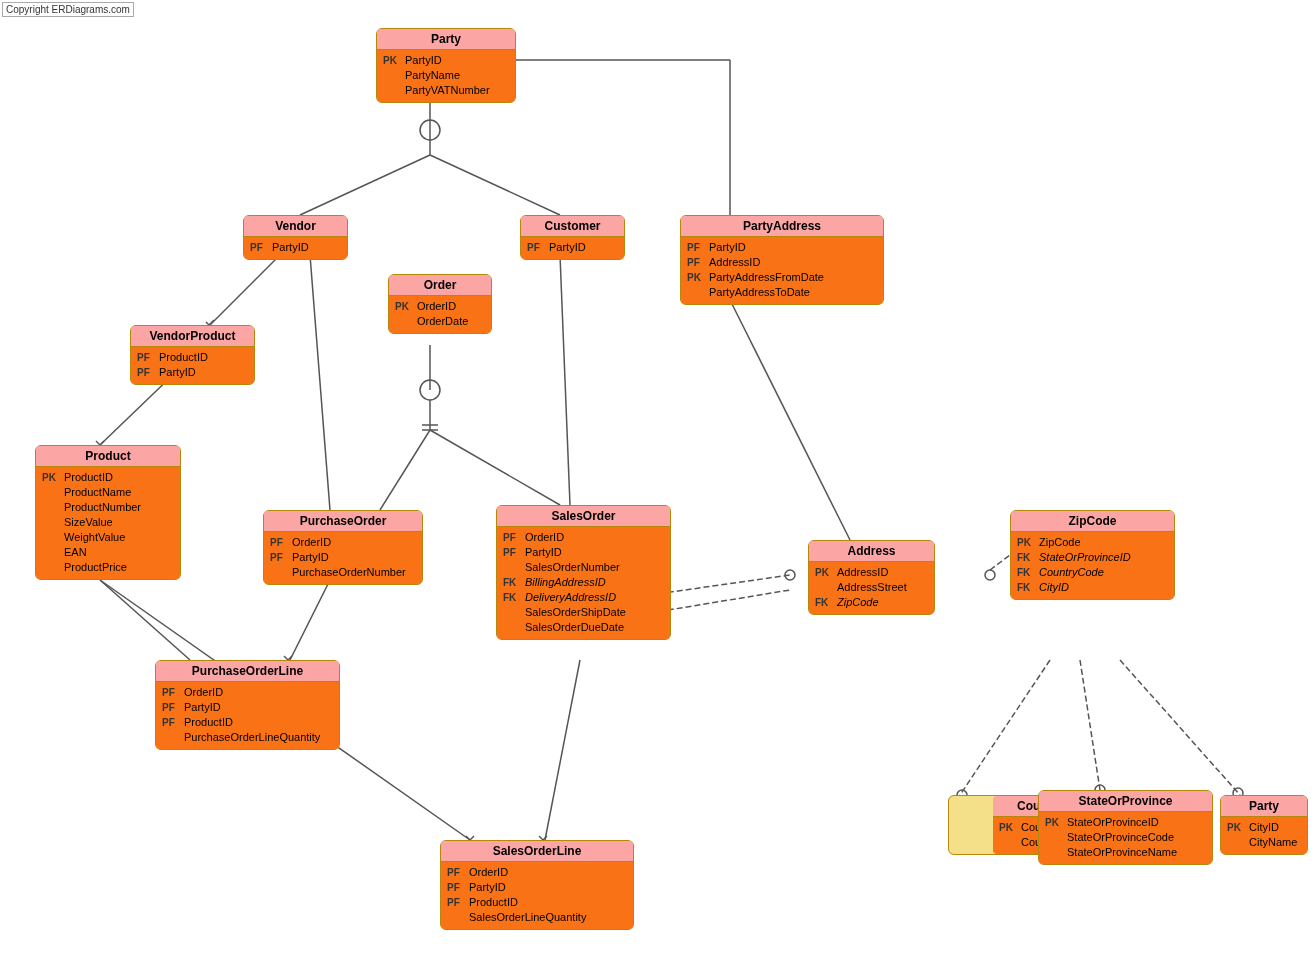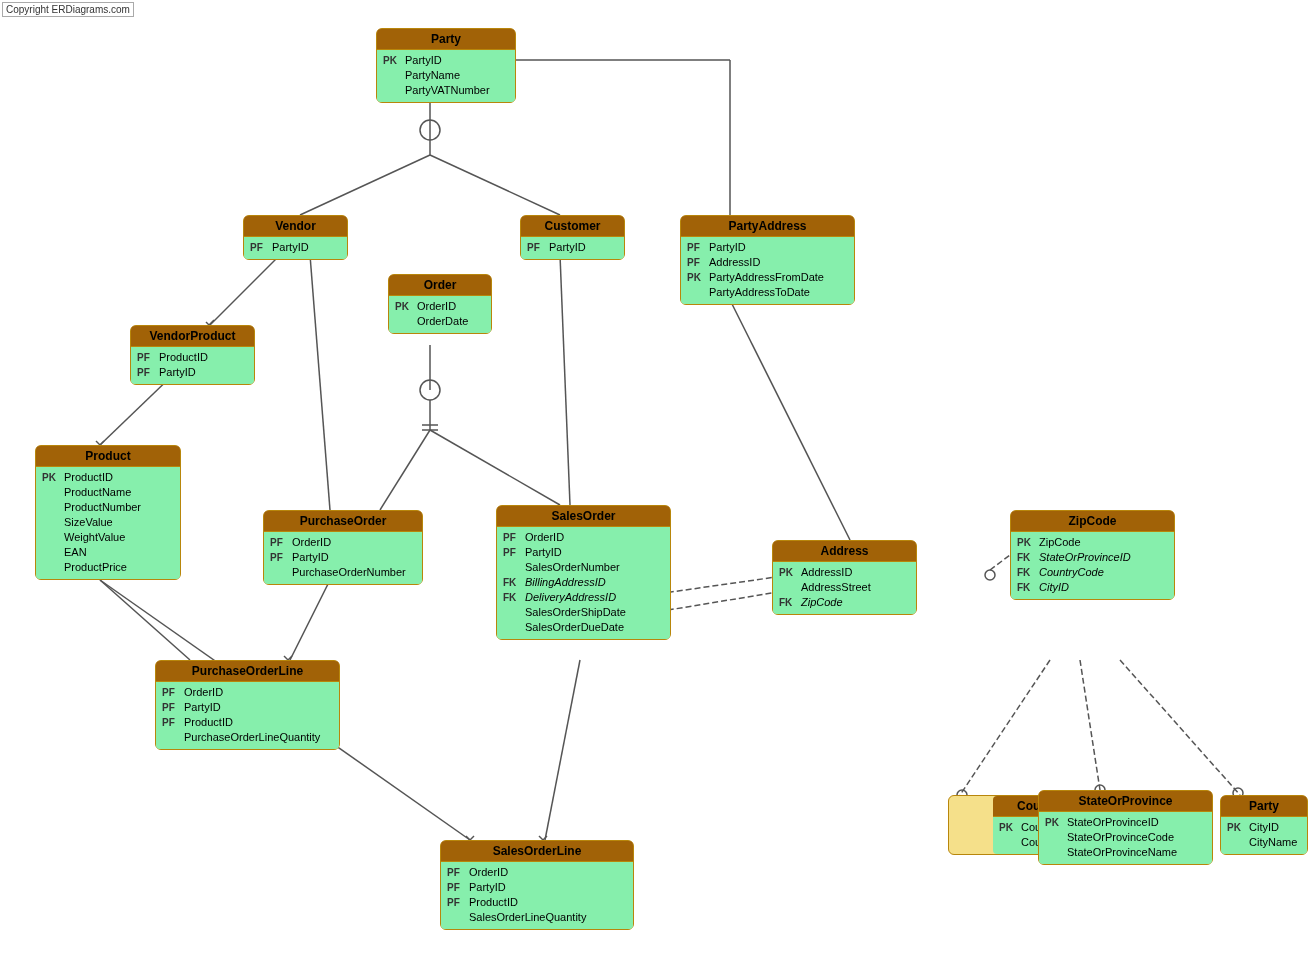--- a/index.html
+++ b/index.html
@@ -22,31 +22,31 @@
       padding: 1px 3px;
     }
     .entity {
       position: absolute;
       border: 1.5px solid #b8860b;
       border-radius: 6px;
       background: #f5e08a;
       min-width: 80px;
     }
     .entity-header {
-      background: #a16207;
+      background: #fca5a5;
       border-bottom: 1.5px solid #b8860b;
       text-align: center;
       font-weight: bold;
       padding: 3px 6px;
       border-radius: 4px 4px 0 0;
       font-size: 12px;
     }
     .entity-body {
       padding: 3px 6px 4px 6px;
-      background: #86efac;
+      background: #f97316;
       border-radius: 0 0 4px 4px;
     }
     .entity-row {
       white-space: nowrap;
       font-size: 11px;
       line-height: 15px;
     }
     .entity-row .prefix {
       display: inline-block;
       width: 22px;
@@ -155,21 +155,21 @@
   </div>
 </div>
 
 <div class="entity" style="left:520px; top:215px; width:105px;">
   <div class="entity-header">Customer</div>
   <div class="entity-body">
     <div class="entity-row"><span class="prefix">PF</span><span class="field-name">PartyID</span></div>
   </div>
 </div>
 
-<div class="entity" style="left:680px; top:215px; width:175px;">
+<div class="entity" style="left:680px; top:215px; width:204px;">
   <div class="entity-header">PartyAddress</div>
   <div class="entity-body">
     <div class="entity-row"><span class="prefix">PF</span><span class="field-name">PartyID</span></div>
     <div class="entity-row"><span class="prefix">PF</span><span class="field-name">AddressID</span></div>
     <div class="entity-row"><span class="prefix">PK</span><span class="field-name">PartyAddressFromDate</span></div>
     <div class="entity-row"><span class="prefix"> </span><span class="field-name">PartyAddressToDate</span></div>
   </div>
 </div>
 
 <div class="entity" style="left:130px; top:325px; width:125px;">
@@ -216,21 +216,21 @@
     <div class="entity-row"><span class="prefix">PF</span><span class="field-name">OrderID</span></div>
     <div class="entity-row"><span class="prefix">PF</span><span class="field-name">PartyID</span></div>
     <div class="entity-row"><span class="prefix"> </span><span class="field-name">SalesOrderNumber</span></div>
     <div class="entity-row italic"><span class="prefix">FK</span><span class="field-name">BillingAddressID</span></div>
     <div class="entity-row italic"><span class="prefix">FK</span><span class="field-name">DeliveryAddressID</span></div>
     <div class="entity-row"><span class="prefix"> </span><span class="field-name">SalesOrderShipDate</span></div>
     <div class="entity-row"><span class="prefix"> </span><span class="field-name">SalesOrderDueDate</span></div>
   </div>
 </div>
 
-<div class="entity" style="left:772px; top:540px; width:145px;">
+<div class="entity" style="left:808px; top:540px; width:127px;">
   <div class="entity-header">Address</div>
   <div class="entity-body">
     <div class="entity-row"><span class="prefix">PK</span><span class="field-name">AddressID</span></div>
     <div class="entity-row"><span class="prefix"> </span><span class="field-name">AddressStreet</span></div>
     <div class="entity-row italic"><span class="prefix">FK</span><span class="field-name">ZipCode</span></div>
   </div>
 </div>
 
 <div class="entity" style="left:1010px; top:510px; width:165px;">
   <div class="entity-header">ZipCode</div>

